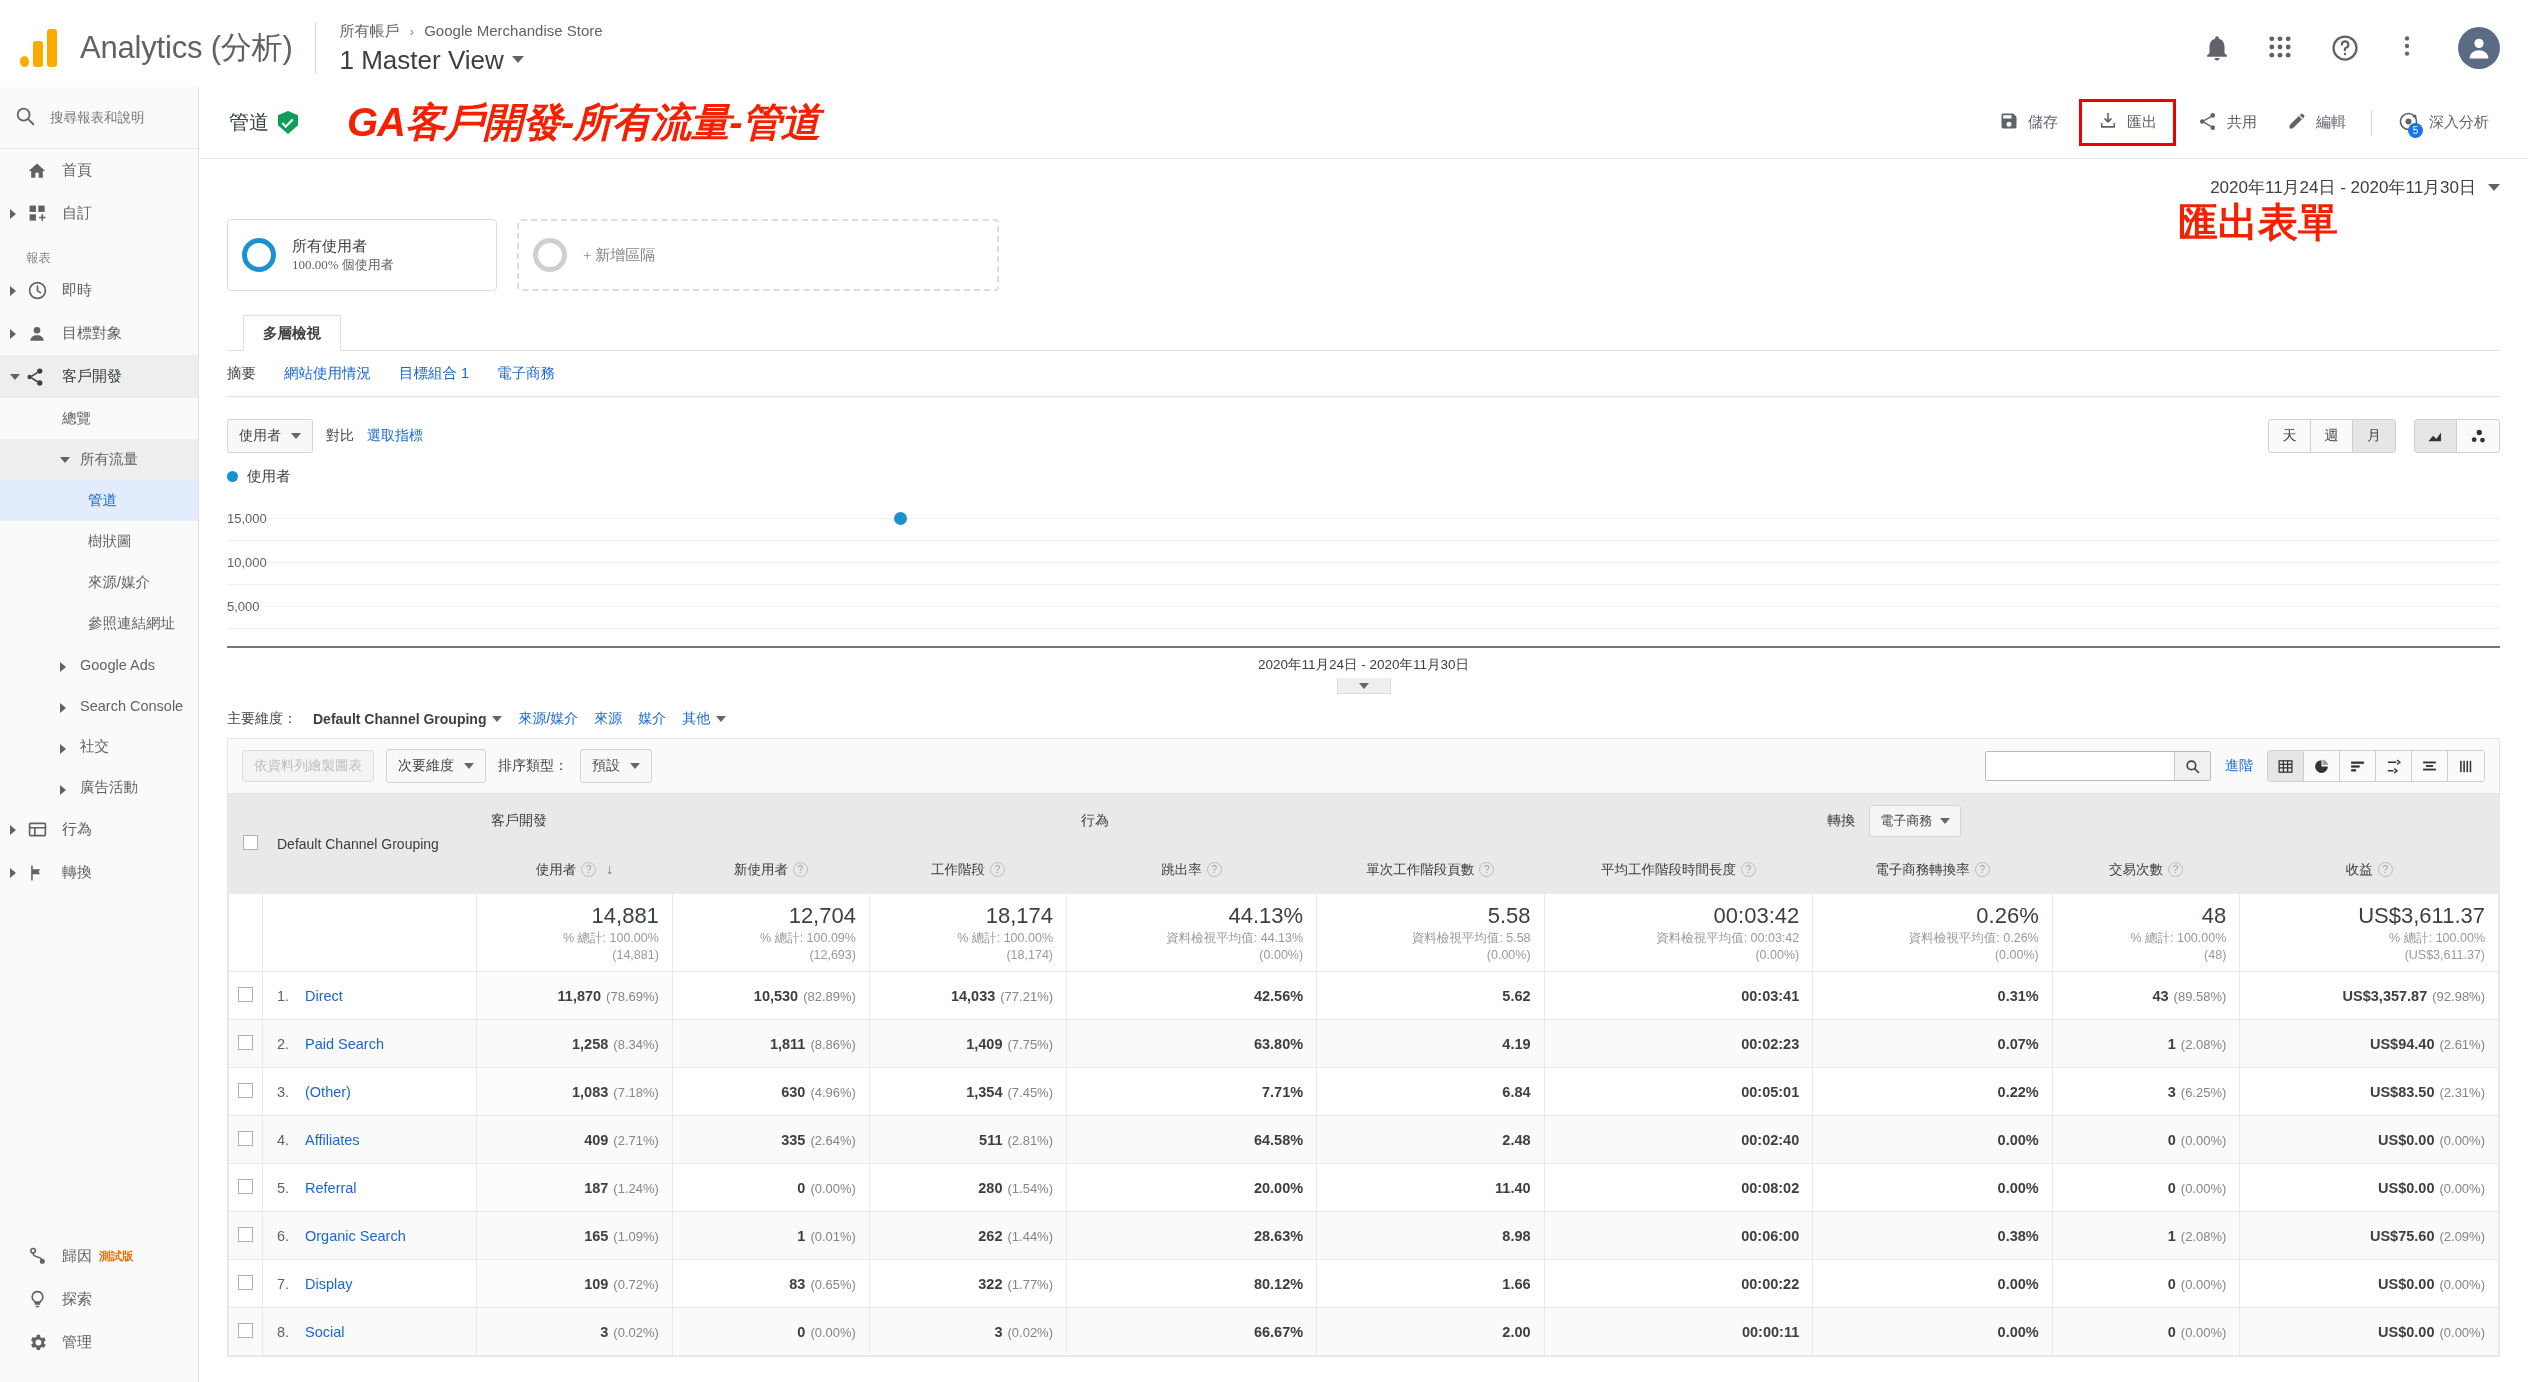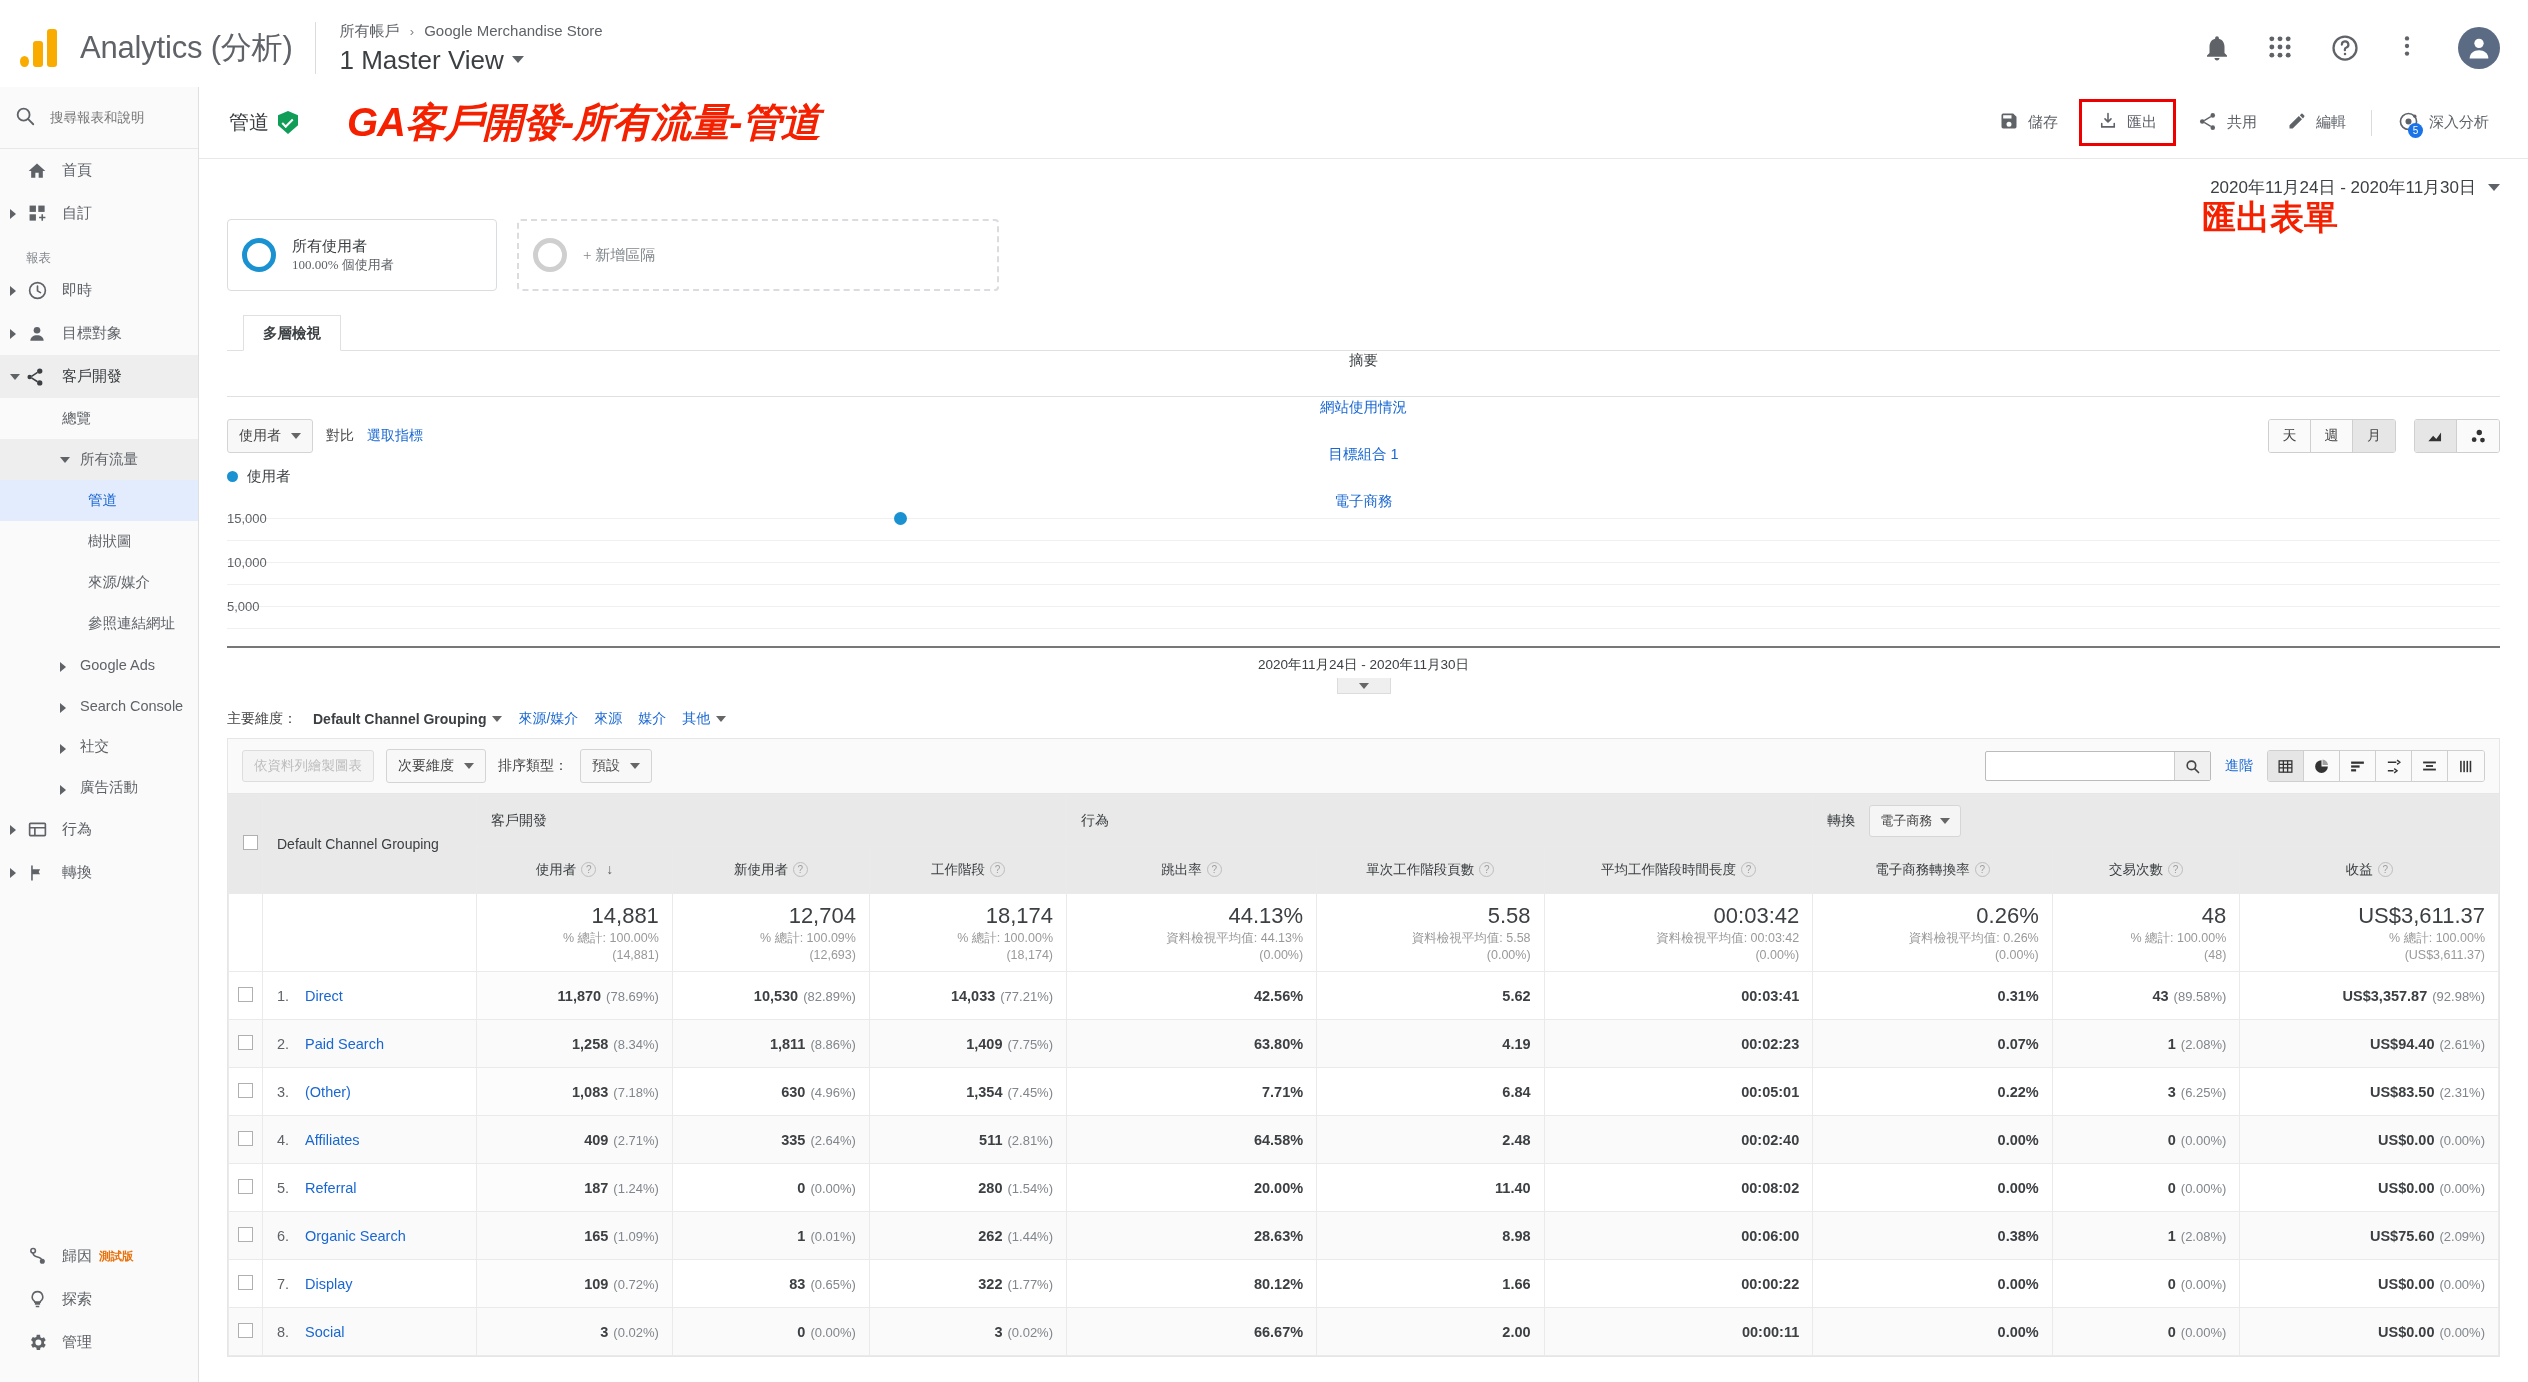--- a/index.html
+++ b/index.html
@@ -138,21 +138,21 @@
     position:absolute; font-size:10px; color:#fff; background:#1a73e8;
     border-radius:50%; width:15px;height:15px; display:flex;
     align-items:center;justify-content:center; right:-3px; bottom:-2px;
   }
   #daterange-row {
     height:56px; display:flex; align-items:center; justify-content:flex-end;
     padding-right:28px; font-size:17px; color:#3c4043; gap:12px; position:relative;
   }
   #annot-export {
     position:absolute; right:190px; top:36px;
-    color:#f42000; font-size:34px; font-weight:bold; white-space:nowrap;
+    color:#f42000; font-size:40px; font-weight:bold; white-space:nowrap;
   }
 
   
   #segments { display:flex; gap:20px; padding:0 28px; margin-top:4px; }
   .segment-card {
     width:270px; height:72px; border:1px solid #dadce0; border-radius:4px;
     display:flex; align-items:center; padding-left:14px; gap:16px; background:#fff;font-family:Liberation Serif, serif;
   }
   .segment-card.dashed { border:2px dashed #dadce0; width:482px; }
   .seg-ring { width:34px;height:34px;border-radius:50%;border:5px solid #1a91d0; flex:none; }
@@ -167,21 +167,21 @@
     content:""; position:absolute; left:0; right:0; bottom:0; height:1px; background:#e0e0e0;
   }
   #tab-main {
     display:inline-flex; align-items:center; justify-content:center;
     height:36px; padding:0 19px; font-size:14.5px; color:#3c4043; font-weight:bold;
     border:1px solid #e0e0e0; border-bottom:1px solid #fff; background:#fff;
     position:relative; z-index:2;
   }
   #subtabs {
     margin:0 28px; height:46px; display:flex; align-items:center; gap:28px;
-    font-size:14.5px; border-bottom:1px solid #e0e0e0;flex-direction:column;
+    font-size:14.5px; border-bottom:1px solid #e0e0e0;
   }
   #subtabs .st { color:#1967d2; cursor:pointer; }
   #subtabs .st.cur { color:#3c4043; }
 
   
   #chart-panel { margin:0 28px; padding-top:18px; position:relative; }
   #chart-ctrls { display:flex; align-items:center; gap:13px; height:42px; }
   .sel-box {
     border:1px solid #d4d4d4; background:#f8f8f8; border-radius:3px;
     height:34px; display:inline-flex; align-items:center; gap:10px;

